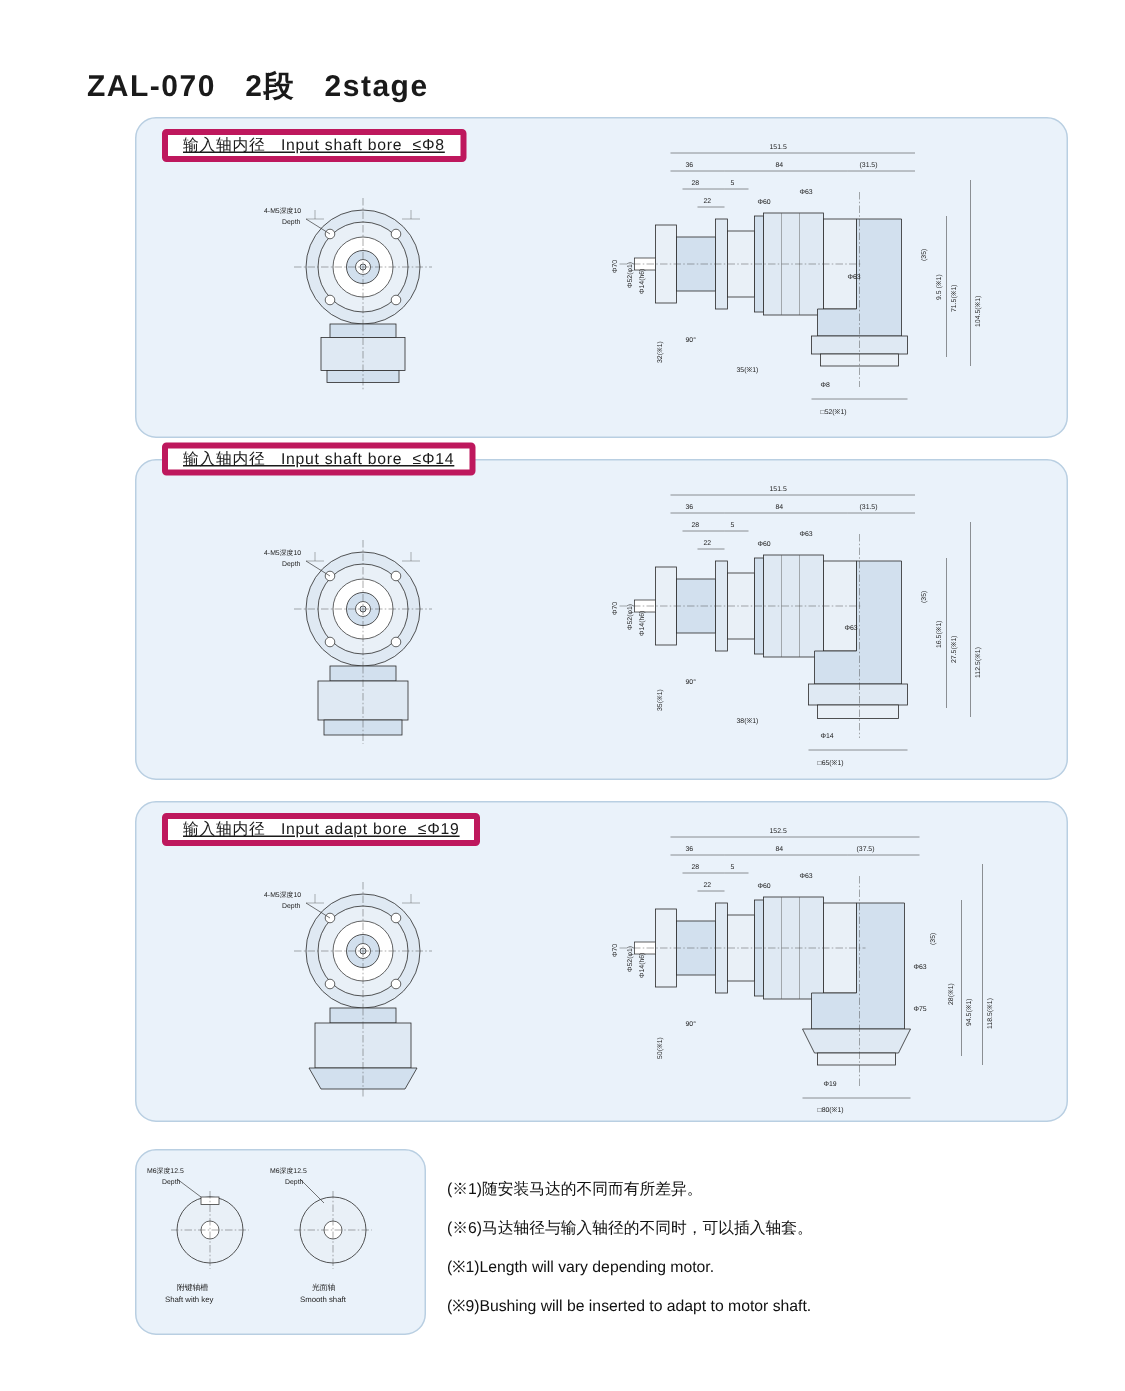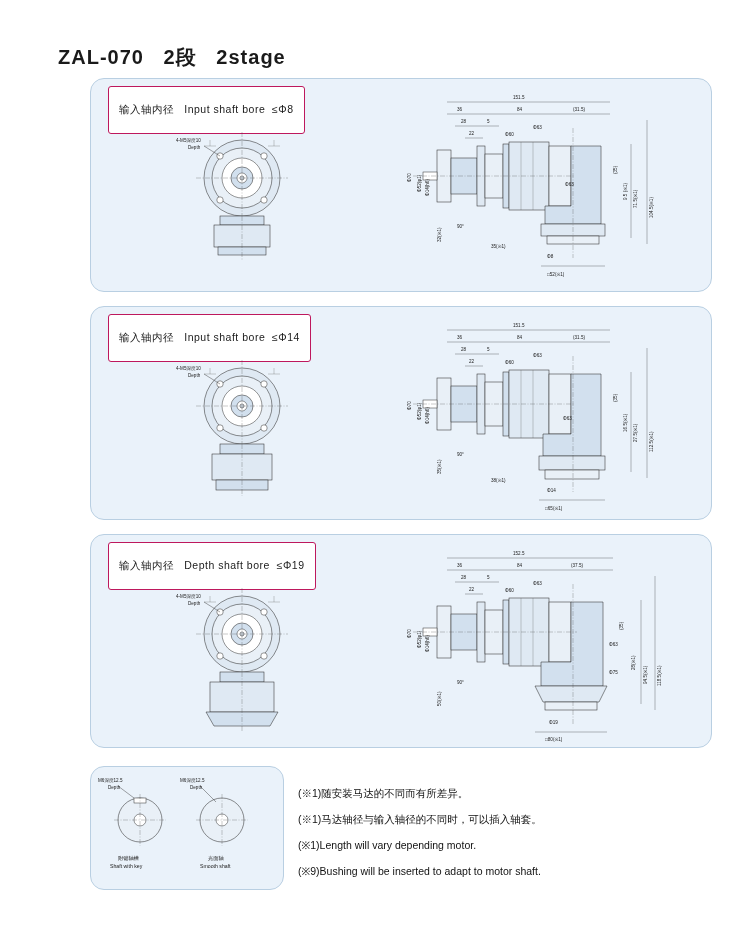--- a/index.html
+++ b/index.html
@@ -24,29 +24,30 @@
     border-radius:14px;
   }
   #panel1{left:90px;top:78px;width:620px;height:212px;}
   #panel2{left:90px;top:306px;width:620px;height:212px;}
   #panel3{left:90px;top:534px;width:620px;height:212px;}
   #panel4{left:90px;top:766px;width:192px;height:122px;}
 
   .bore-box{
     position:absolute;
     background:#ffffff;
-    border:1px solid #be185d;
+    border:4px solid #be185d;
     border-radius:3px;
-    padding:16px 10px;
+    padding:0 10px;
     font-size:10.5px;
     white-space:pre;
     letter-spacing:.5px;
+    text-decoration:underline;
   }
   #bore1{left:108px;top:86px;}
-  #bore2{left:108px;top:314px;}
+  #bore2{left:108px;top:295px;}
   #bore3{left:108px;top:542px;}
 
   .notes{
     position:absolute;left:298px;top:780px;width:420px;
     font-size:10.5px;line-height:26px;color:#111;
   }
   .notes div{white-space:pre;}
 
   svg{display:block;}
   .cad{position:absolute;}
@@ -236,21 +237,21 @@
 
     <text class="lbl" x="222" y="86" transform="rotate(-90 222 86)">(35)</text>
     <text class="lbl" x="232" y="116" transform="rotate(-90 232 116)">16.5(※1)</text>
     <text class="lbl" x="242" y="126" transform="rotate(-90 242 126)">27.5(※1)</text>
     <text class="lbl" x="258" y="136" transform="rotate(-90 258 136)">112.5(※1)</text>
     <line x1="252" y1="32" x2="252" y2="162" class="dimline"></line>
     <line x1="236" y1="56" x2="236" y2="156" class="dimline"></line>
   </svg>
 
   <div class="panel" id="panel3"></div>
-  <div class="bore-box" id="bore3">输入轴内径   Depth shaft bore  ≤Φ19</div>
+  <div class="bore-box" id="bore3">输入轴内径   Input adapt bore  ≤Φ19</div>
 
   <svg class="cad" style="left:170px;top:576px;" width="150" height="160" viewBox="0 0 150 160">
     <circle cx="72" cy="58" r="38" class="body"></circle>
     <circle cx="72" cy="58" r="30" class="bodyL"></circle>
     <circle cx="72" cy="58" r="20" class="white"></circle>
     <circle cx="72" cy="58" r="11" class="body2"></circle>
     <circle cx="72" cy="58" r="5" class="white"></circle>
     <circle cx="72" cy="58" r="2" class="body"></circle>
     <circle cx="50" cy="36" r="3.2" class="white"></circle>
     <circle cx="94" cy="36" r="3.2" class="white"></circle>
@@ -345,18 +346,18 @@
     <line x1="126" y1="22" x2="126" y2="74" class="ctr"></line>
     <line x1="104" y1="14" x2="120" y2="30" class="ln"></line>
     <text class="lbl" x="84" y="10">M6深度12.5</text>
     <text class="lbl" x="94" y="17">Depth</text>
     <text class="lbl5" x="112" y="88">光面轴</text>
     <text class="lbl5" x="104" y="96">Smooth shaft</text>
   </svg>
 
   <div class="notes">
     <div>(※1)随安装马达的不同而有所差异。</div>
-    <div>(※1)马达轴径与输入轴径的不同时，可以插入轴套。</div>
+    <div>(※6)马达轴径与输入轴径的不同时，可以插入轴套。</div>
     <div>(※1)Length will vary depending motor.</div>
     <div>(※9)Bushing will be inserted to adapt to motor shaft.</div>
   </div>
 
 </div>
 
 </body></html>

